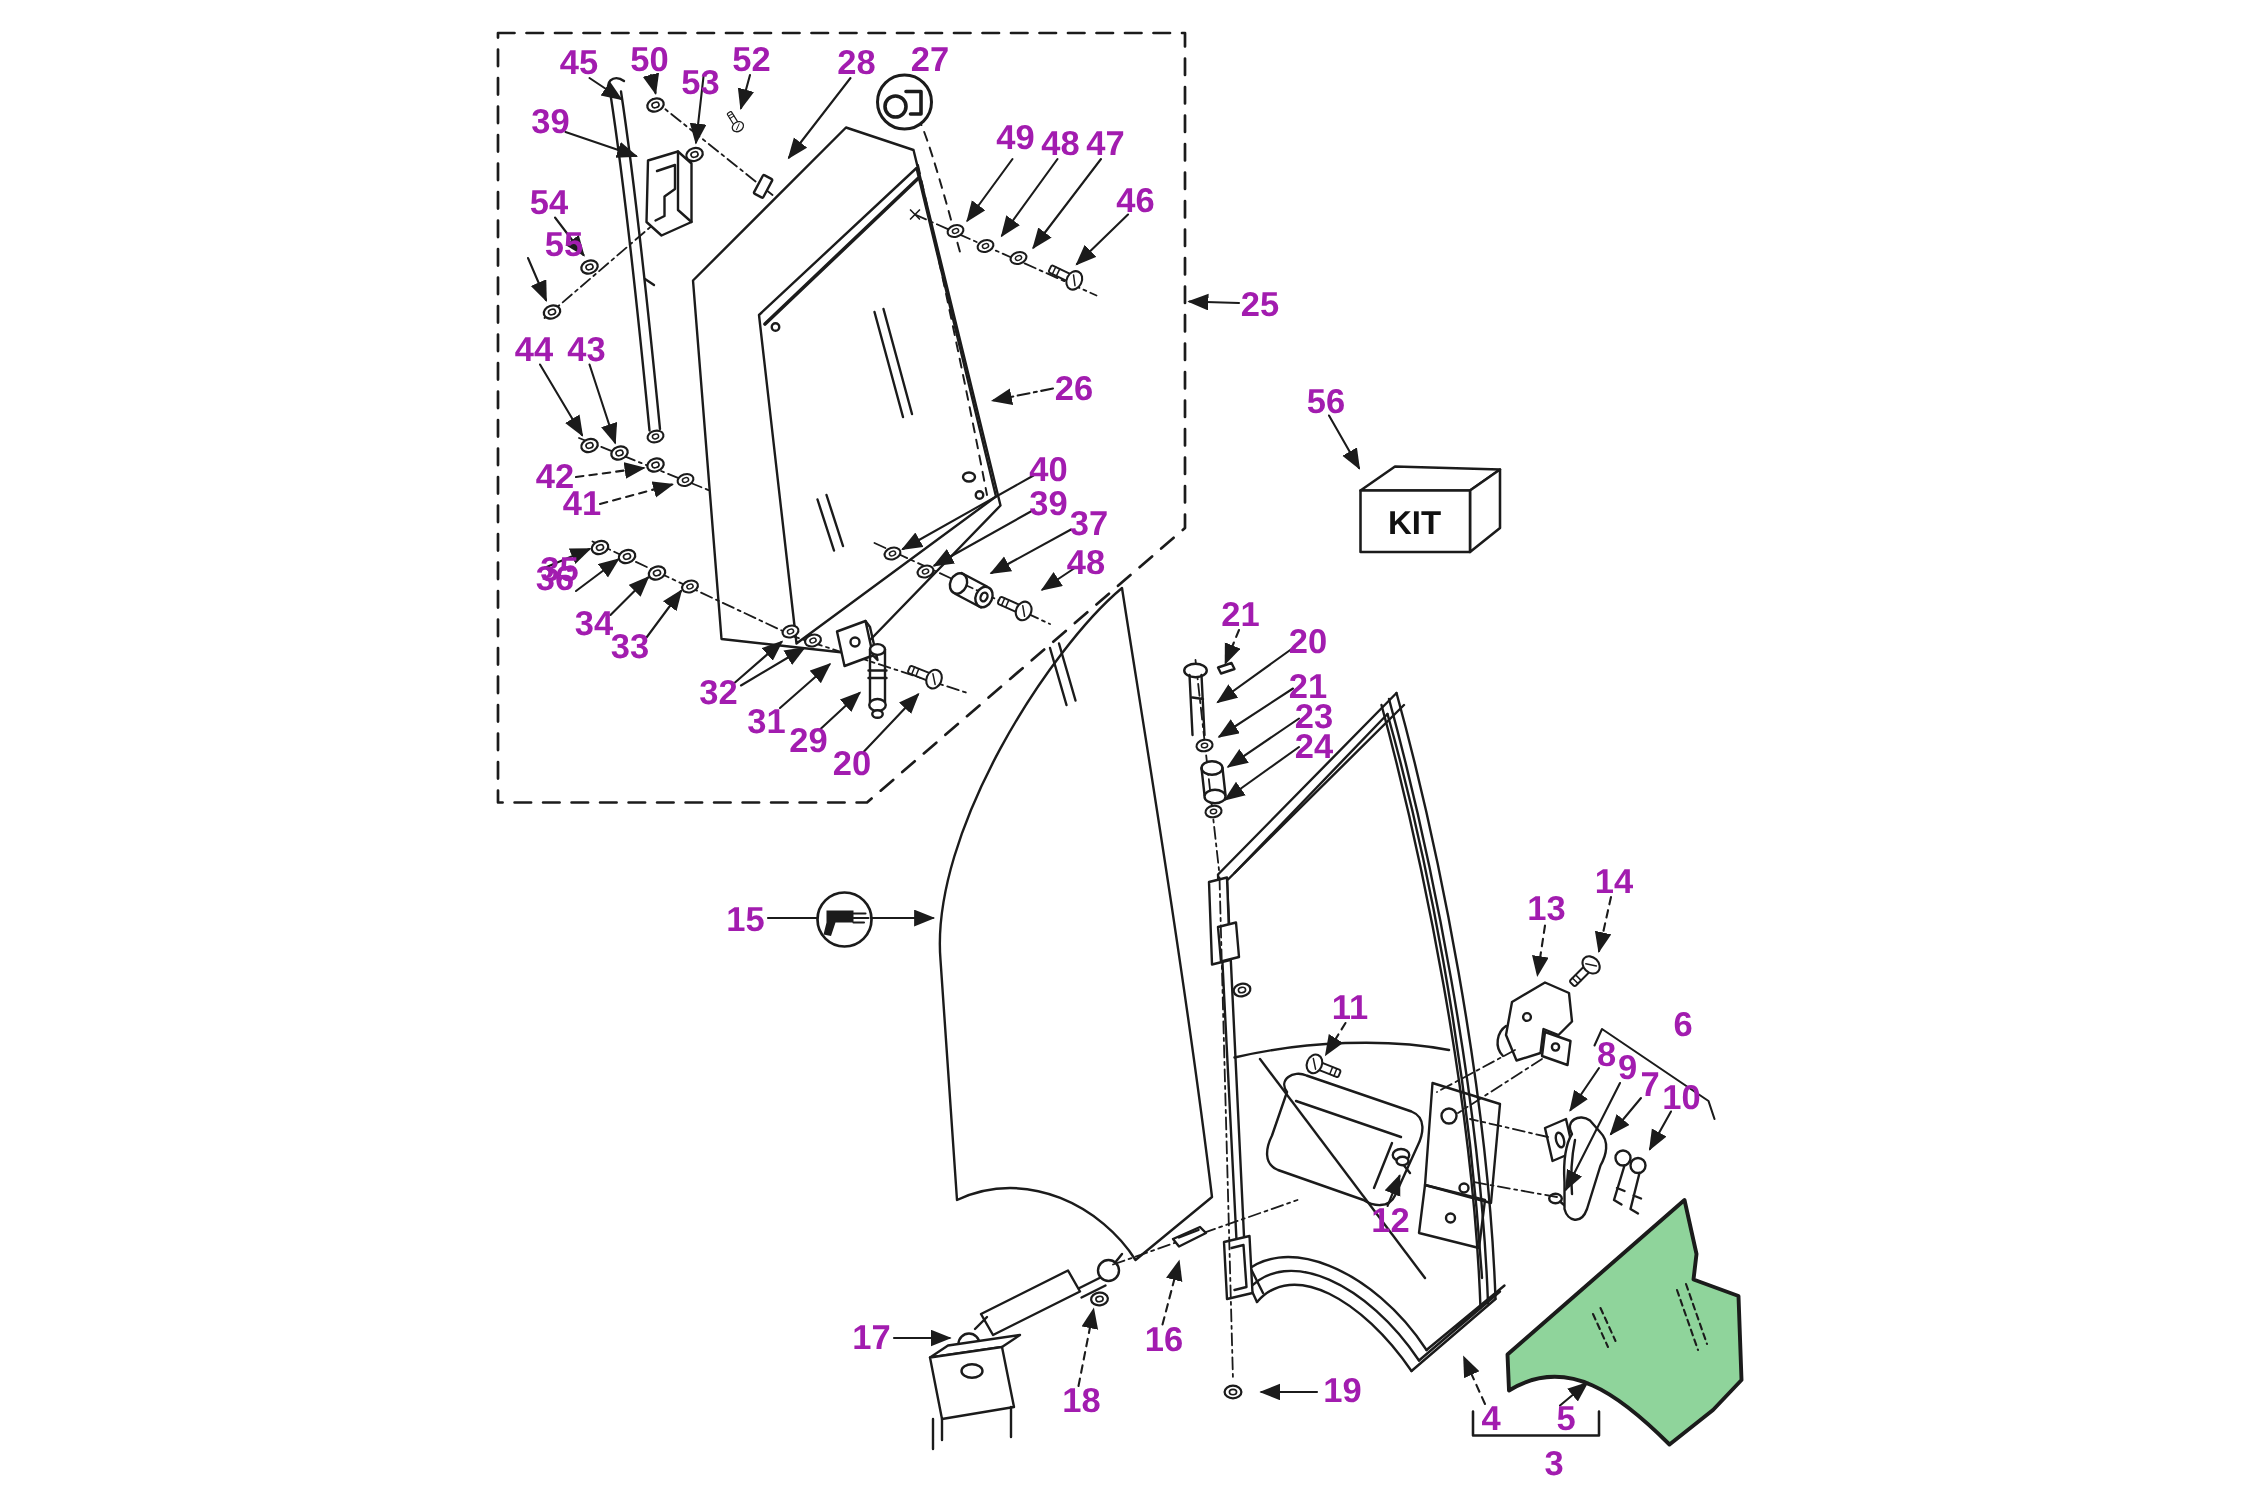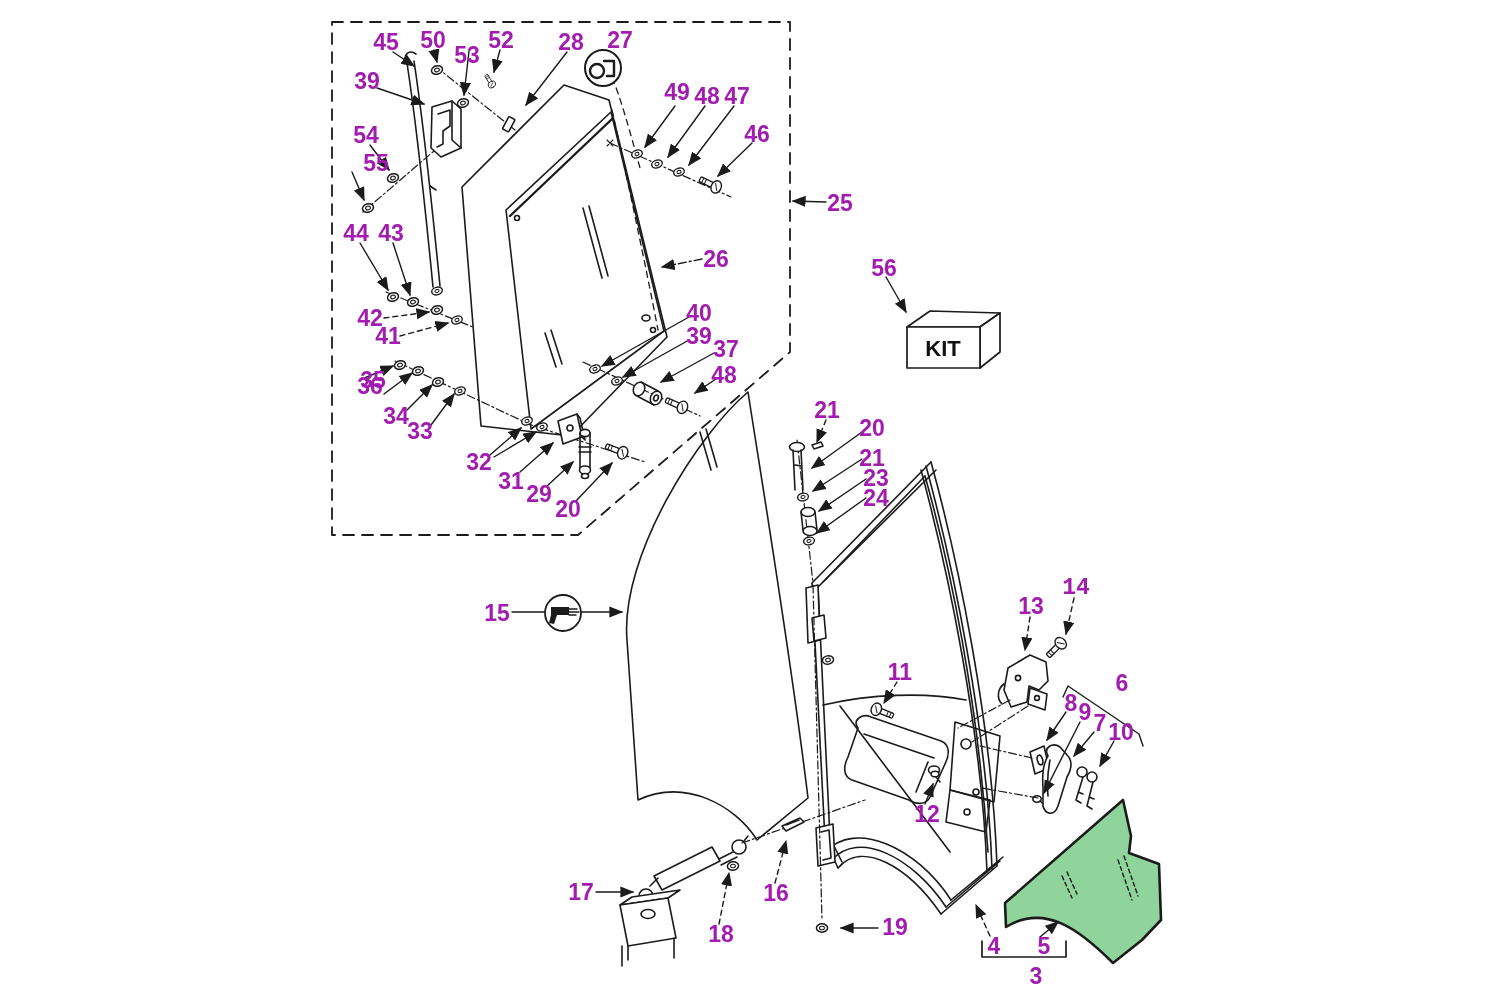--- a/index.html
+++ b/index.html
@@ -381,21 +381,21 @@
       <div class="callout" style="left: 840px; top: 203px;">25</div>
       <div class="callout" style="left: 716px; top: 259px;">26</div>
       <div class="callout" style="left: 836px; top: 268px; margin-left: 48px;">56</div>
       <div class="callout" style="left: 827px; top: 410px;">21</div>
       <div class="callout" style="left: 872px; top: 428px;">20</div>
       <div class="callout" style="left: 872px; top: 458px;">21</div>
       <div class="callout" style="left: 876px; top: 478px;">23</div>
       <div class="callout" style="left: 876px; top: 498px;">24</div>
       <div class="callout" style="left: 497px; top: 613px;">15</div>
       <div class="callout" style="left: 1031px; top: 606px;">13</div>
-      <div class="callout" style="left: 1076px; top: 588px; font-family: Liberation Mono, monospace;">14</div>
+      <div class="callout" style="left: 1076px; top: 588px;">14</div>
       <div class="callout" style="left: 900px; top: 672px;">11</div>
       <div class="callout" style="left: 1122px; top: 683px;">6</div>
       <div class="callout" style="left: 1071px; top: 703px;">8</div>
       <div class="callout" style="left: 1085px; top: 712px;">9</div>
       <div class="callout" style="left: 1100px; top: 723px;">7</div>
       <div class="callout" style="left: 1121px; top: 732px;">10</div>
       <div class="callout" style="left: 927px; top: 814px;">12</div>
       <div class="callout" style="left: 581px; top: 892px;">17</div>
       <div class="callout" style="left: 721px; top: 934px;">18</div>
       <div class="callout" style="left: 776px; top: 893px;">16</div>

